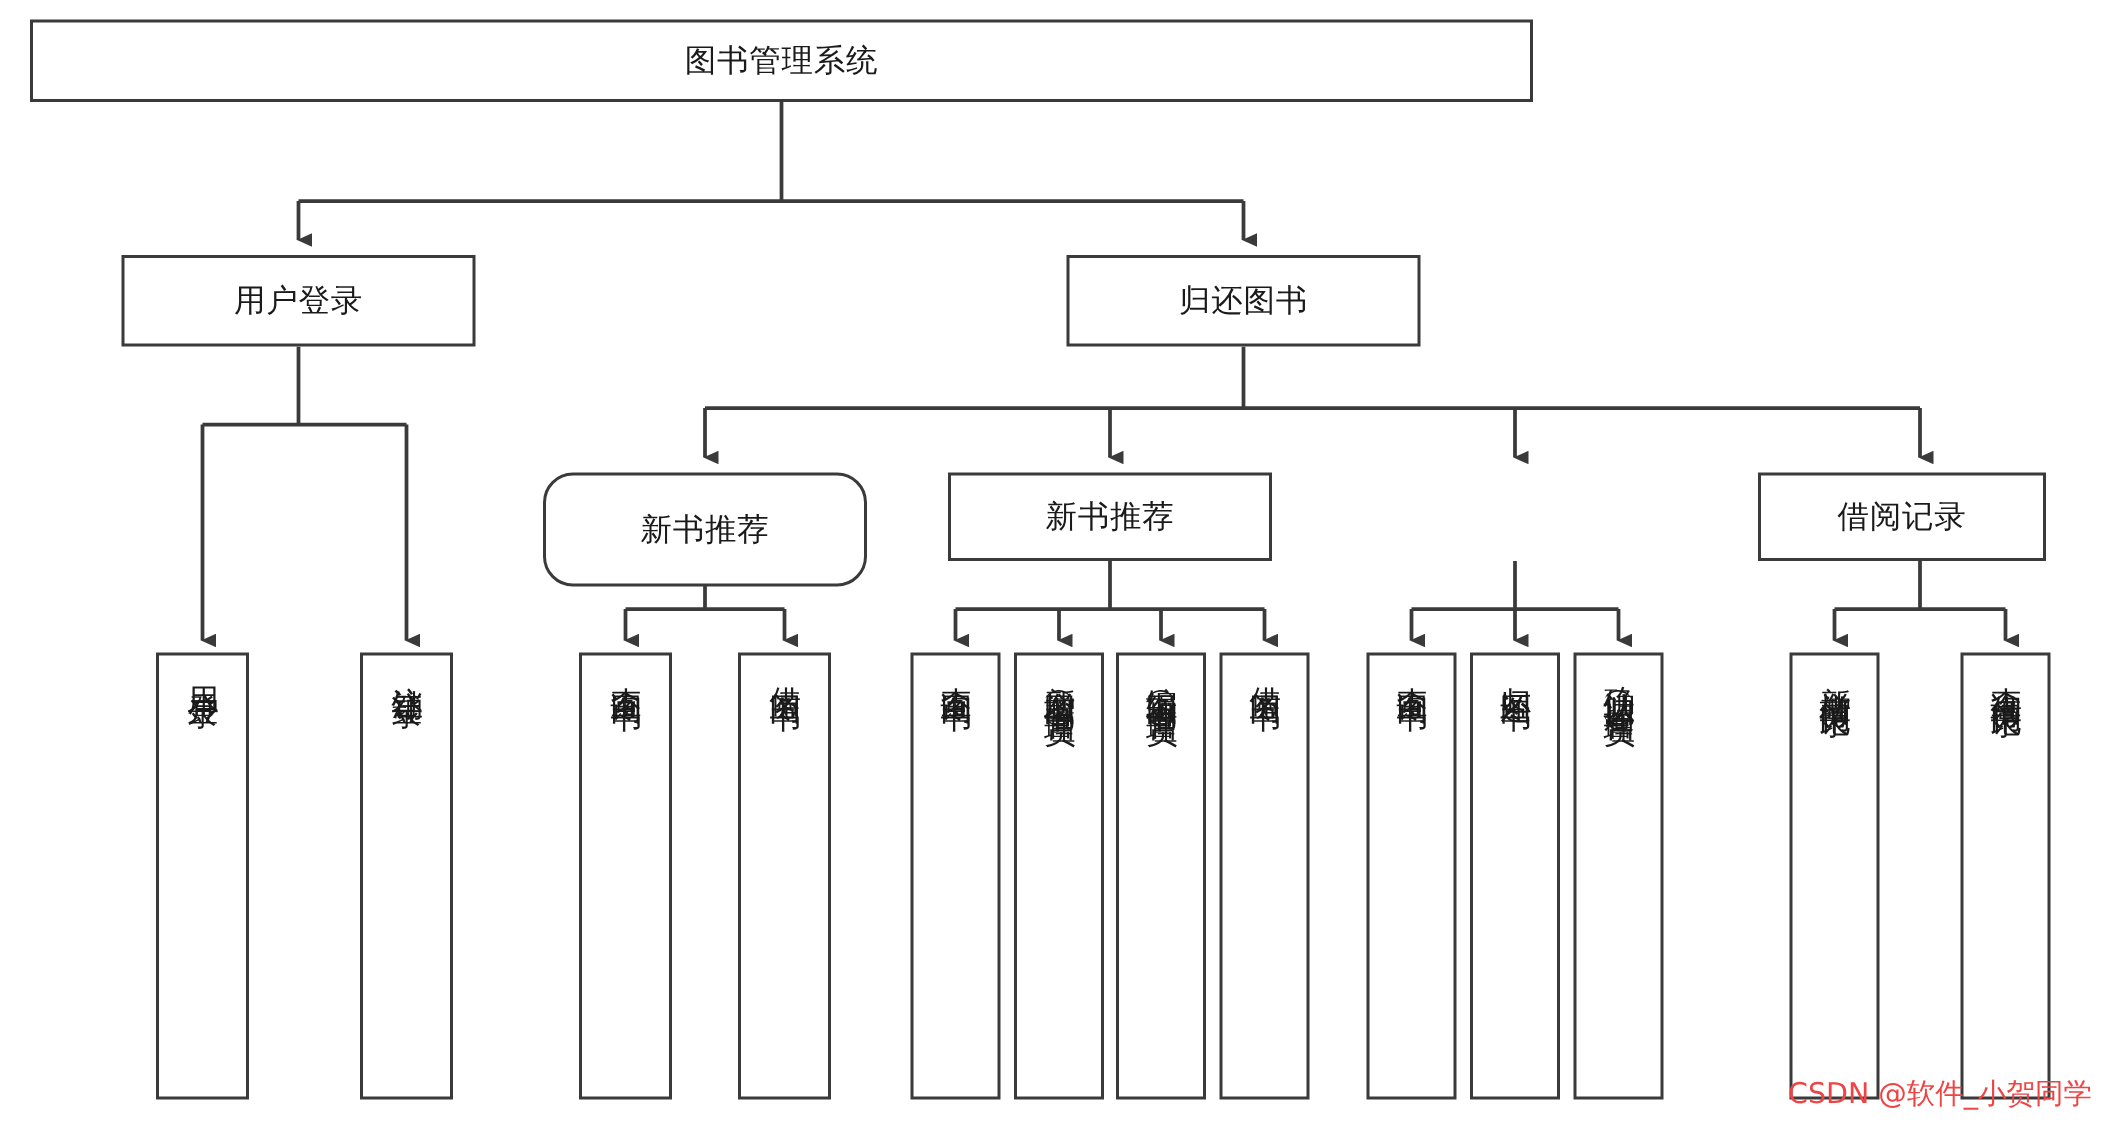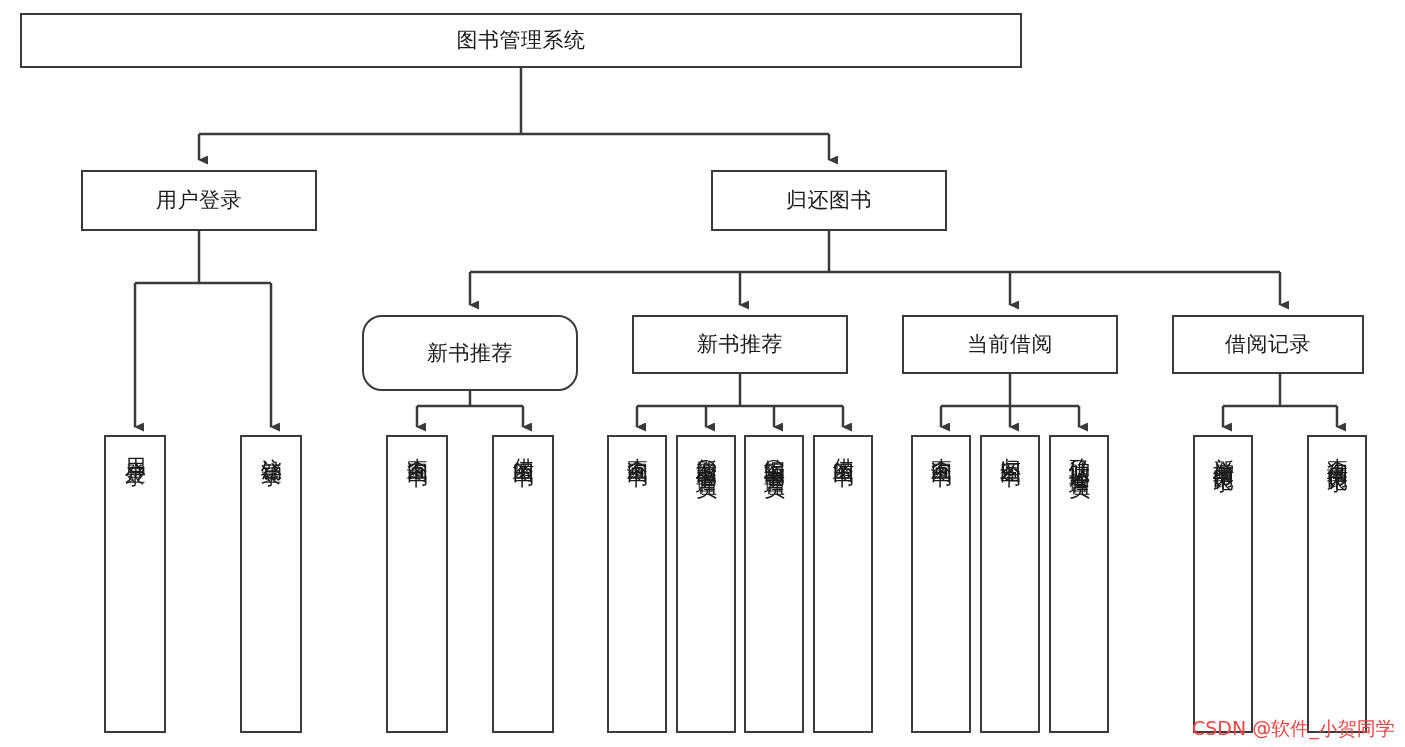--- a/index.html
+++ b/index.html
@@ -137,23 +137,20 @@
   <div class="node horiz" style="left:711px; top:170px; width:236px; height:61px;">
     <span class="node-label">归还图书</span>
   </div>
 
   <div class="node horiz" style="left:362px; top:315px; width:216px; height:76px;border-radius:20px;">
     <span class="node-label">新书推荐</span>
   </div>
   <div class="node horiz" style="left:632px; top:315px; width:216px; height:59px;">
     <span class="node-label">新书推荐</span>
   </div>
-  <div class="node horiz" style="left:902px; top:315px; width:216px; height:59px;">
-    <span class="node-label">当前借阅</span>
-  </div>
   <div class="node horiz" style="left:1172px; top:315px; width:192px; height:59px;">
     <span class="node-label">借阅记录</span>
   </div>
 
   <div class="node leaf" style="left:104px; top:435px; width:62px; height:298px;">
     <span class="node-label">用户登录</span>
   </div>
   <div class="node leaf" style="left:240px; top:435px; width:62px; height:298px;">
     <span class="node-label">注销登录</span>
   </div>

